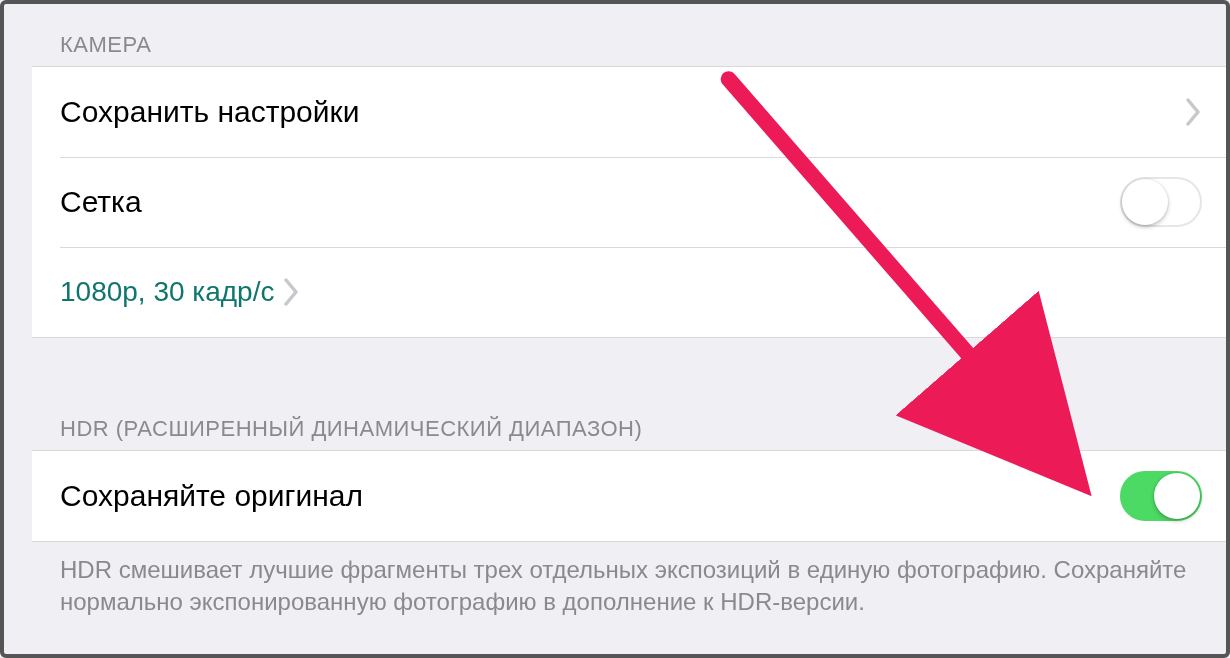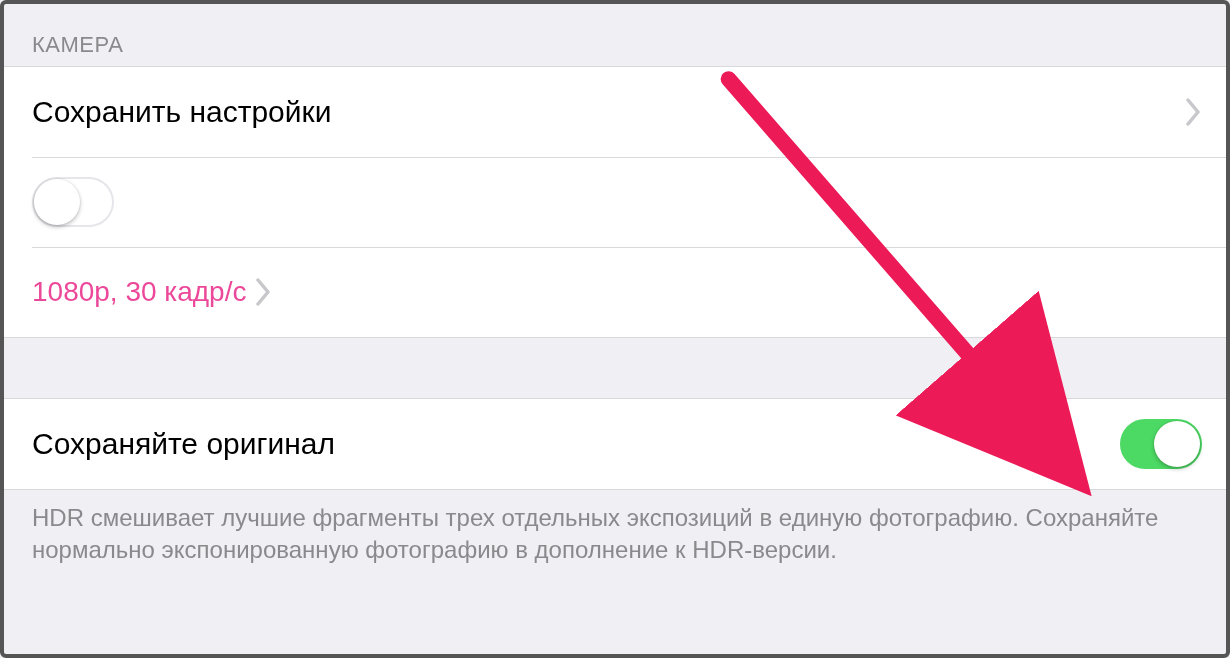--- a/index.html
+++ b/index.html
@@ -5,21 +5,21 @@
   * { box-sizing: border-box; margin: 0; padding: 0; }
   html, body { width: 1230px; height: 658px; }
   body {
     font-family: -apple-system, "Helvetica Neue", Helvetica, Arial, sans-serif;
     background: #efeff4;
     position: relative;
     overflow: hidden;
     border: 4px solid #555;
     border-radius: 6px;
   }
-  .content { padding-top: 10px; }
+  .content { padding-top: 10px; margin-left: 28px; }
 
   .section-header {
     font-size: 22px;
     letter-spacing: 0.5px;
     color: #8a8a8d;
     text-transform: uppercase;
     padding: 18px 28px 8px 28px;
   }
   .section-footer {
     font-size: 24px;
@@ -43,21 +43,21 @@
     cursor: pointer;
   }
   .cell + .cell::before {
     content: "";
     position: absolute;
     left: 28px; right: 0; top: 0;
     height: 1px;
     background: #d9d9dc;
   }
   .cell-label { flex: 1; }
-  .cell-value { color: #ec4899; font-size: 28px; margin-right: 10px; }
+  .cell-value { color: #0f766e; font-size: 28px; margin-right: 10px; }
   .chevron {
     width: 16px; height: 28px;
     display: inline-block;
   }
   .chevron svg { display:block; }
 
   .ios-switch {
     width: 82px; height: 50px;
     border-radius: 25px;
     position: relative;
@@ -103,38 +103,40 @@
     <div class="cell">
       <span class="cell-label">Сохранить настройки</span>
       <span class="chevron">
         <svg viewBox="0 0 16 28">
             <polyline points="2,2 12,14 2,26" fill="none" stroke="#c7c7cc" stroke-width="3.5" stroke-linecap="round" stroke-linejoin="round"></polyline>
           </svg>
       </span>
     </div>
 
     <div class="cell">
+      <span class="cell-label">Сетка</span>
       <span class="ios-switch">
         <span class="knob"></span>
       </span>
     </div>
 
     <div class="cell">
       <span class="cell-value">1080p, 30 кадр/с</span>
       <span class="chevron">
         <svg viewBox="0 0 16 28">
             <polyline points="2,2 12,14 2,26" fill="none" stroke="#c7c7cc" stroke-width="3.5" stroke-linecap="round" stroke-linejoin="round"></polyline>
           </svg>
       </span>
     </div>
 
   </div>
 
   <div class="gap"></div>
 
+  <div class="section-header">HDR (РАСШИРЕННЫЙ ДИНАМИЧЕСКИЙ ДИАПАЗОН)</div>
 
   <div class="cell-group">
     <div class="cell">
       <span class="cell-label">Сохраняйте оригинал</span>
       <span class="ios-switch on">
         <span class="knob"></span>
       </span>
     </div>
   </div>
 

